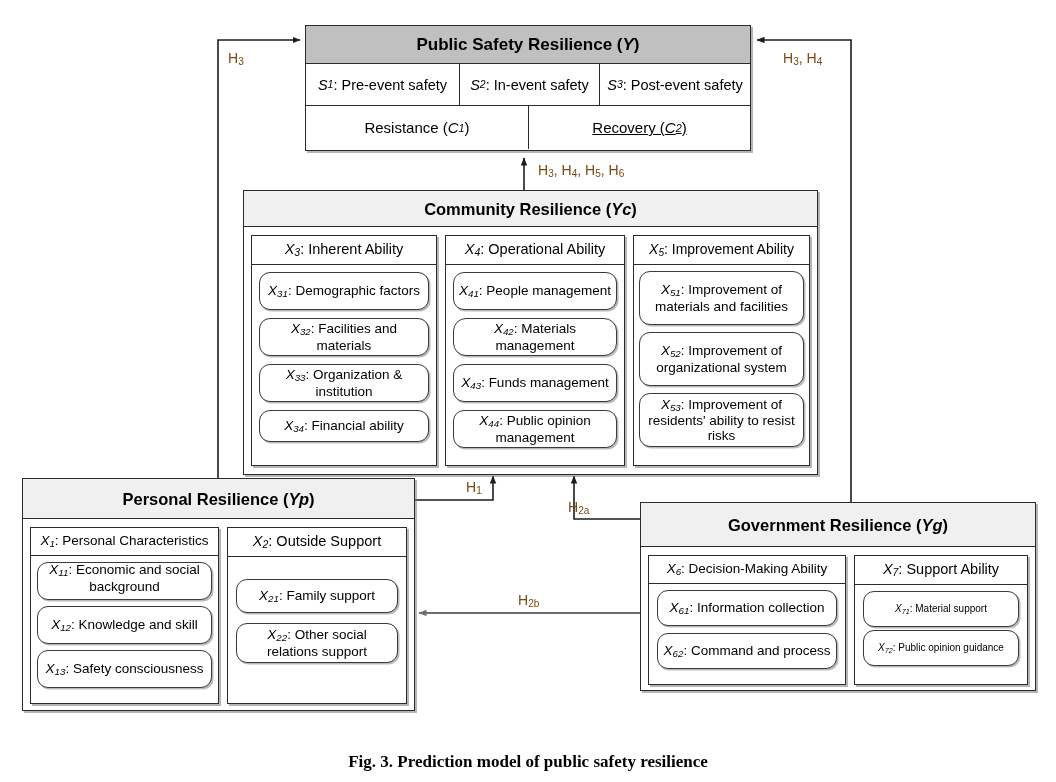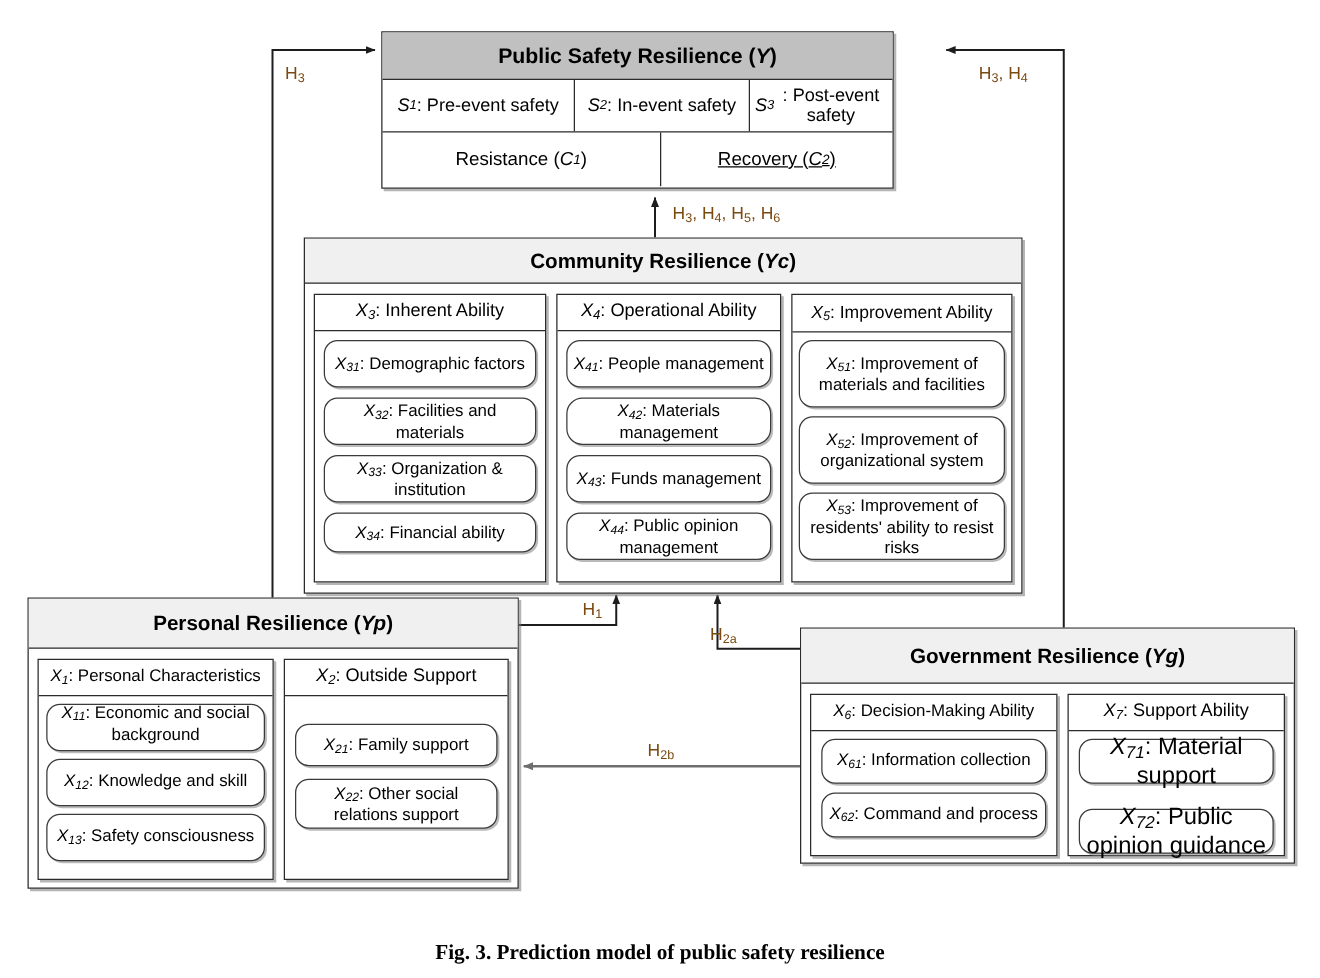--- a/index.html
+++ b/index.html
@@ -76,21 +76,21 @@
       <path d="M411,500 L493,500 L493,476" marker-end="url(#ah)"></path>
 
       <path d="M640,519 L574,519 L574,476" marker-end="url(#ah)"></path>
     </g>
     <g fill="none" stroke="#6e6e6e" stroke-width="2">
 
       <path d="M640,613 L419,613" marker-end="url(#ahg)"></path>
     </g>
   </svg>
 
-  <div class="box" style="left:305px;top:25px;width:410px;height:126px;">
+  <div class="box" style="left:305px;top:25px;width:446px;height:126px;">
     <div class="hdr dark" style="height:38px;line-height:38px;font-size:17px;">
       <span>Public Safety Resilience (</span><i class="it">Y</i><span>)</span>
     </div>
     <div class="strip" style="height:42px;border-bottom:1.5px solid #2b2b2b;font-size:14.5px;">
       <div class="cell" style="width:153px;">
         <span class="it">S</span>
           <span class="sub">1</span>
           <span>: Pre-event safety</span>
       </div>
       <div class="cell" style="width:140px;">
@@ -243,21 +243,21 @@
           <div class="pill center" style="height:36px;border-radius:11px;">
             <div><span class="it">X</span><span class="sub">62</span><span>: Command and process</span></div>
           </div>
         </div>
       </div>
 
       <div class="panel" style="flex:1;">
         <div class="ptitle" style="font-size:14.5px;">
           <span class="it">X</span><span class="sub">7</span><span>: Support Ability</span>
         </div>
-        <div class="plist" style="font-size:19px;gap:20px;padding:6px 8px;">
+        <div class="plist" style="font-size:10px;gap:3px;padding:6px 8px;">
           <div class="pill center" style="height:36px;">
             <div><span class="it">X</span><span class="sub">71</span><span>: Material support</span></div>
           </div>
           <div class="pill center" style="height:36px;">
             <div><span class="it">X</span><span class="sub">72</span><span>: Public opinion guidance</span></div>
           </div>
         </div>
       </div>
 
     </div>

